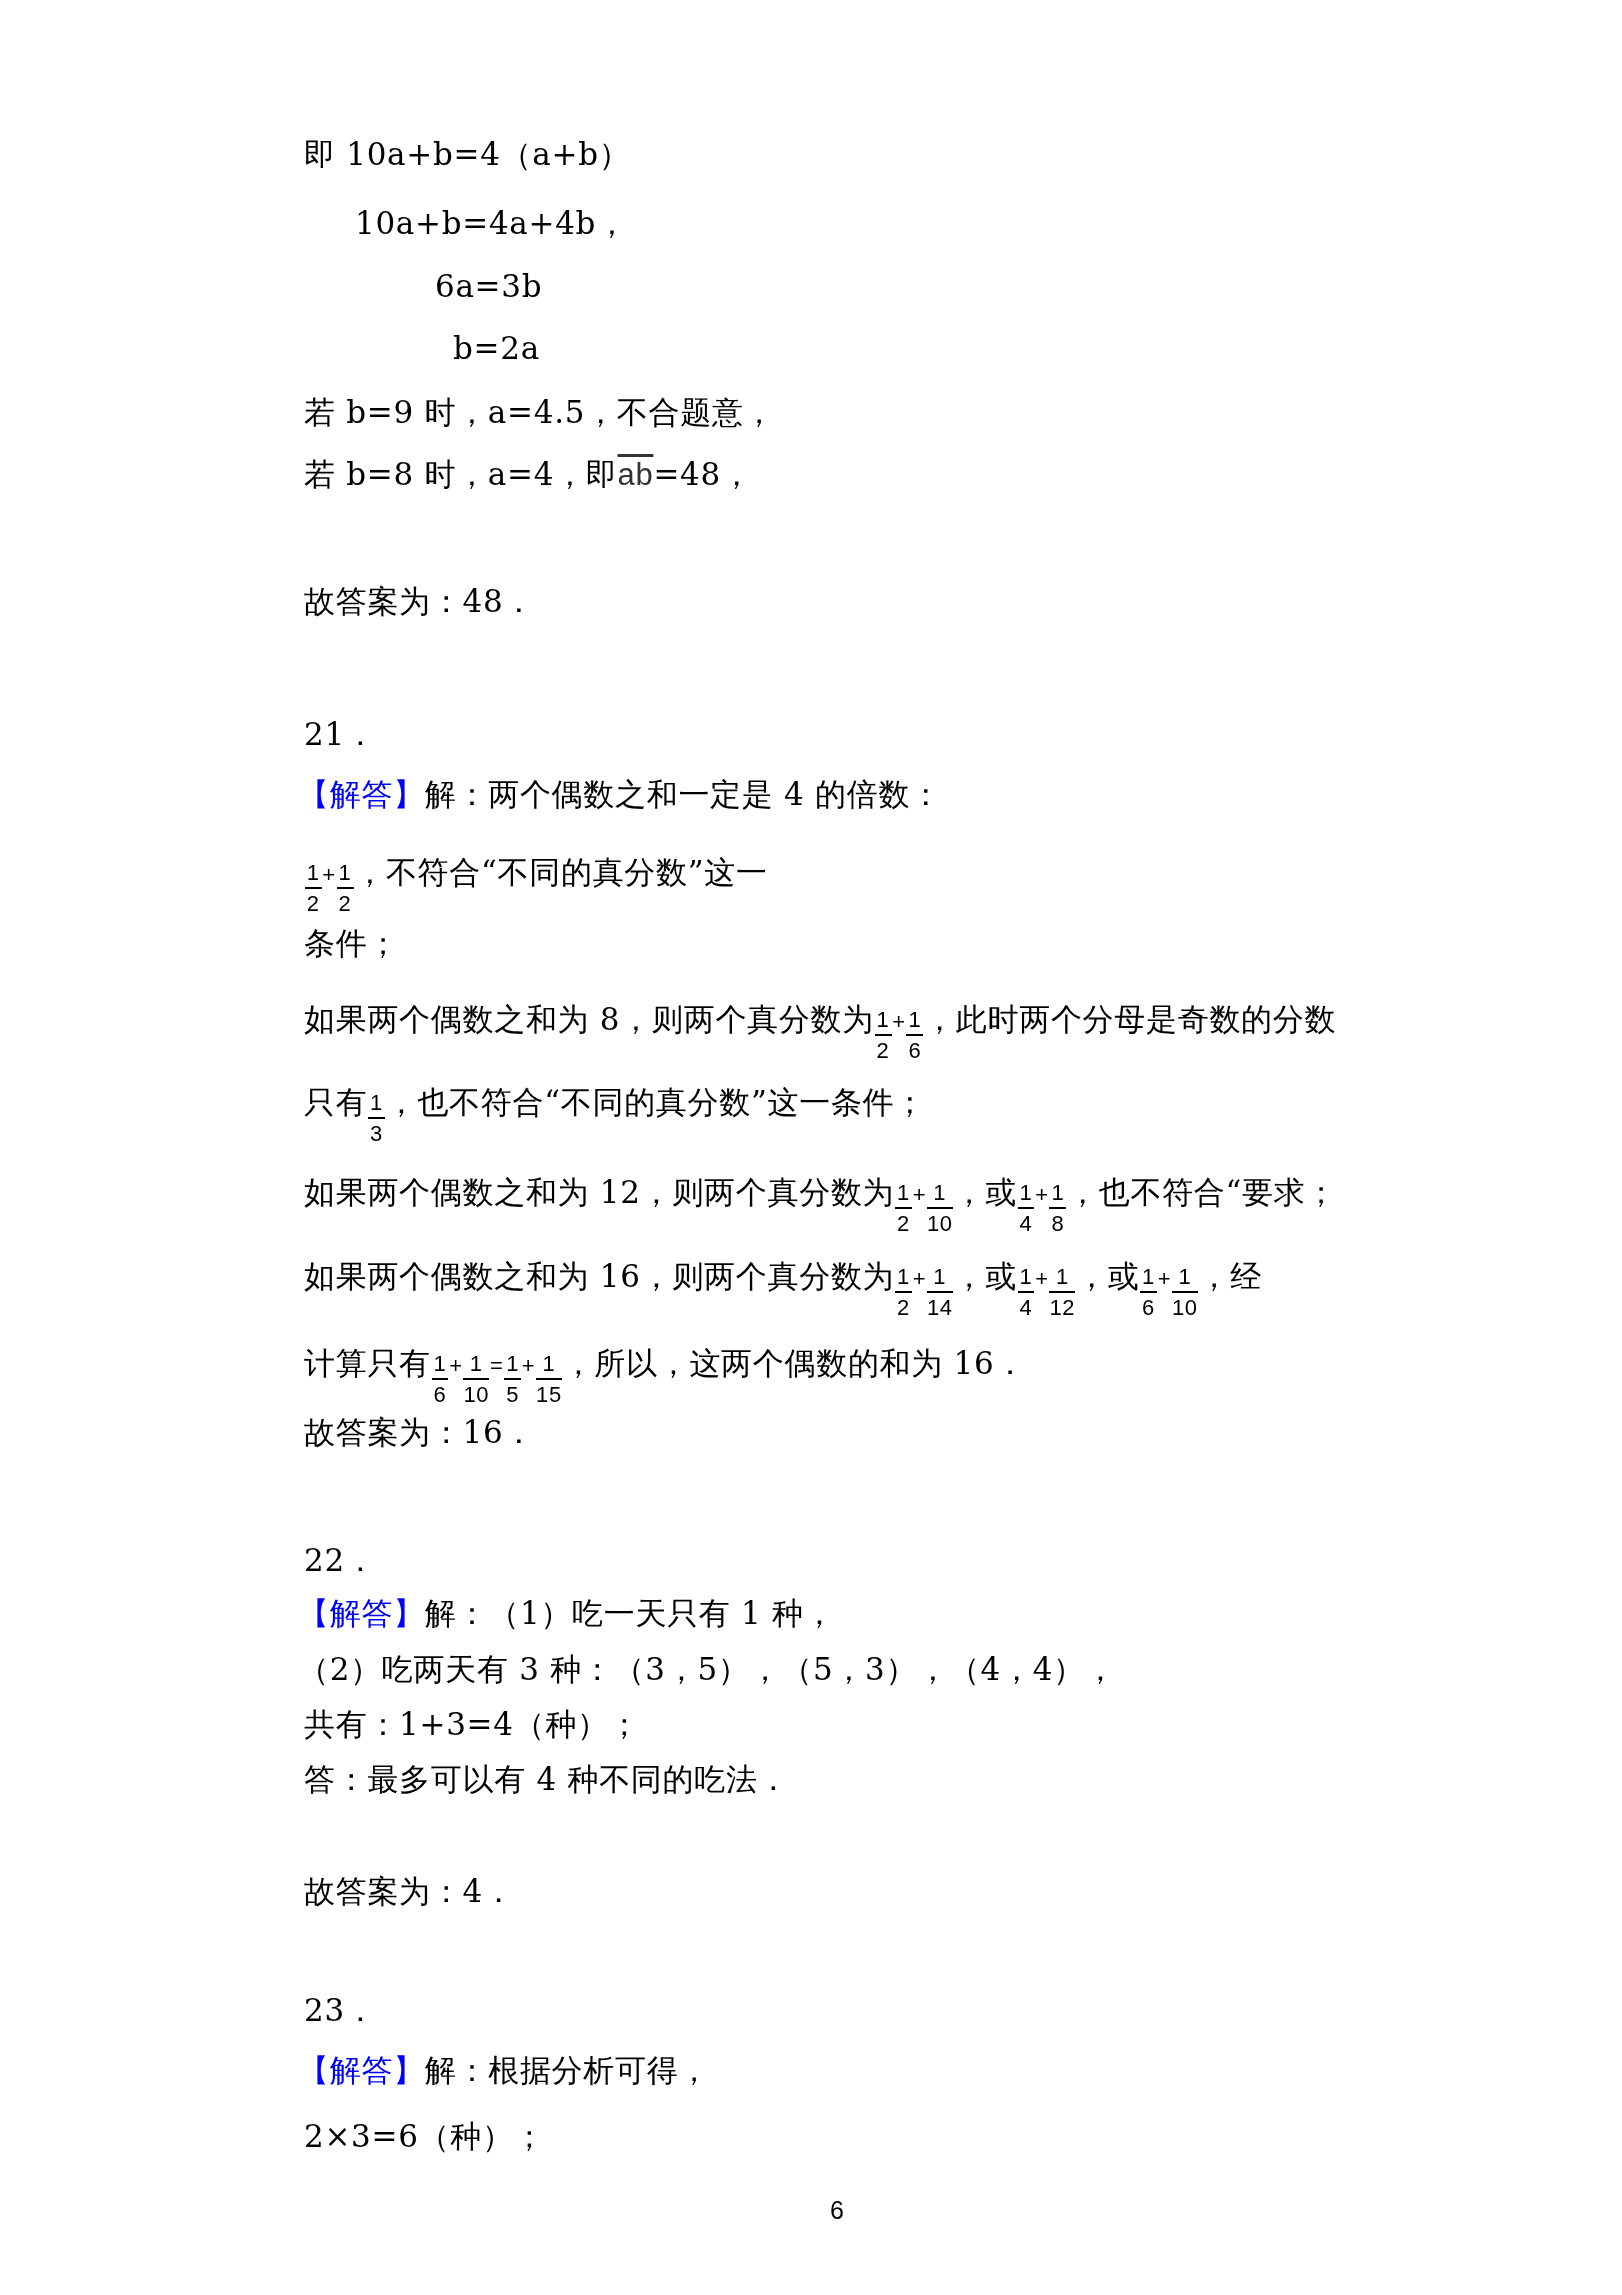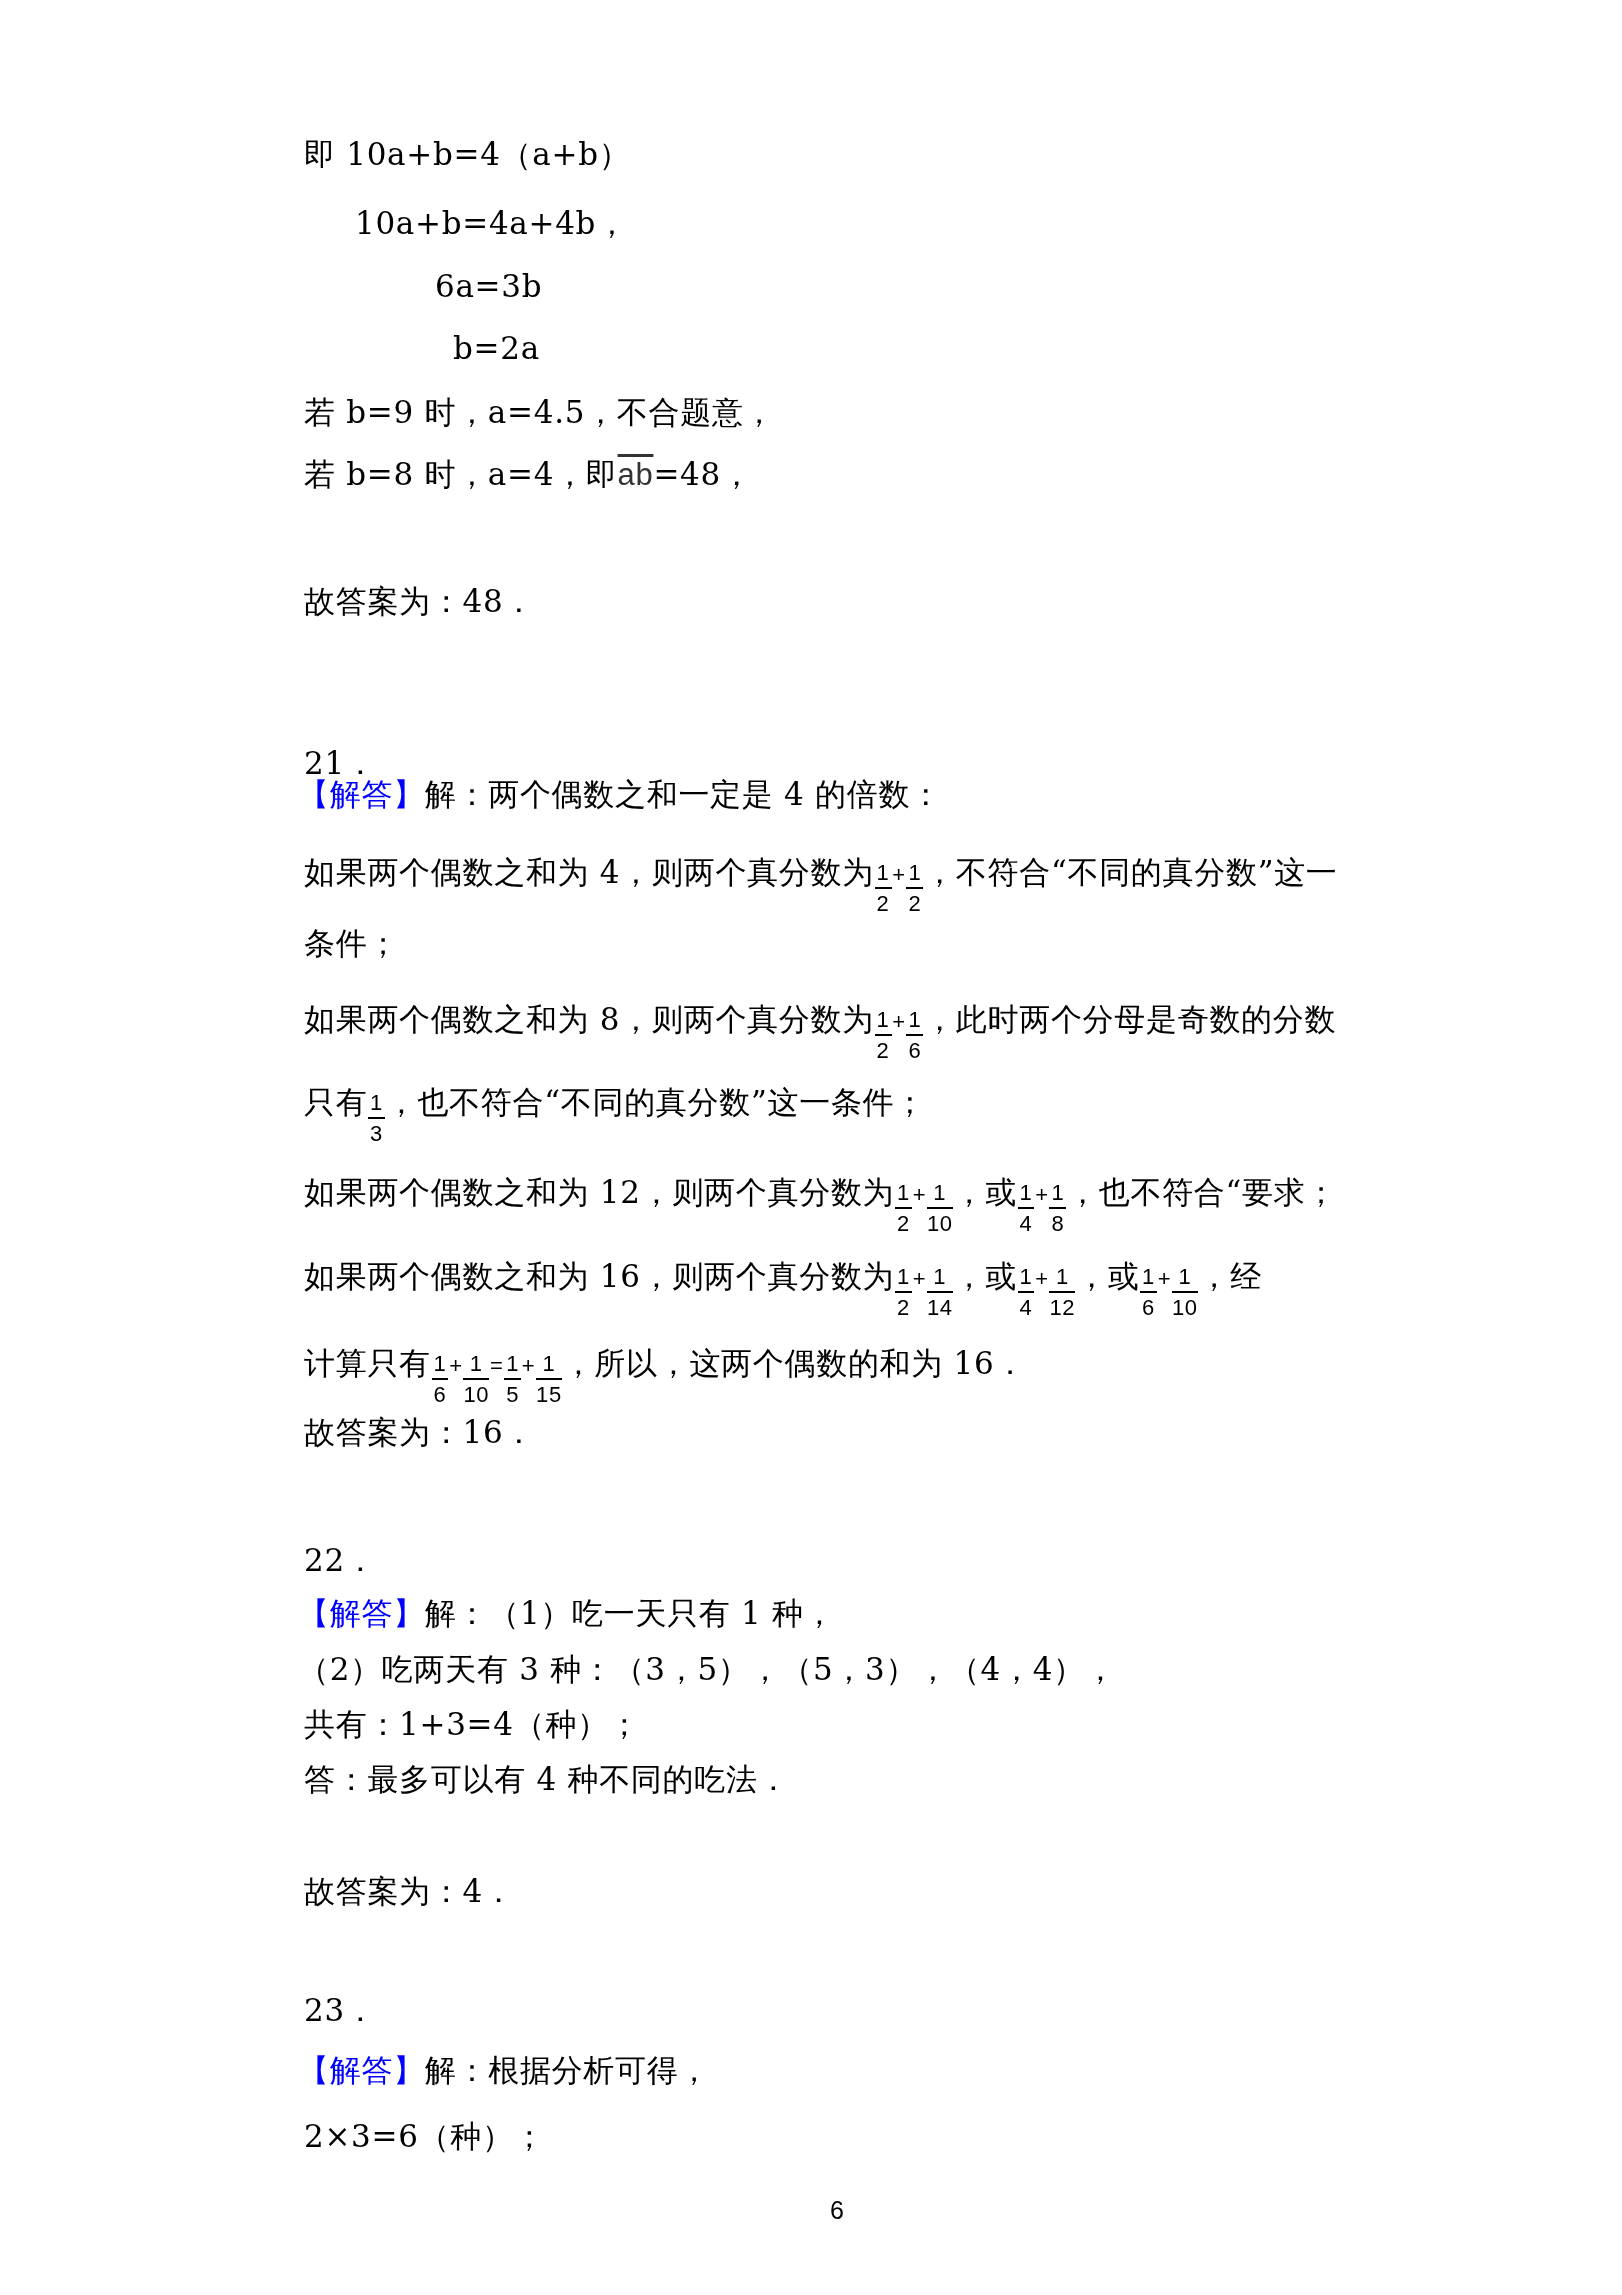--- a/index.html
+++ b/index.html
@@ -27,27 +27,27 @@
   <div class="line" style="top:135px;">即 10a+b=4（a+b）</div>
   <div class="line" style="top:204px; left:355px;">10a+b=4a+4b，</div>
   <div class="line" style="top:267px; left:435px;">6a=3b</div>
   <div class="line" style="top:329px; left:453px;">b=2a</div>
   <div class="line" style="top:393px;">若 b=9 时，a=4.5，不合题意，</div>
   <div class="line" style="top:455px;">
     <span>若 b=8 时，a=4，即</span><span class="overline">ab</span><span>=48，</span>
   </div>
   <div class="line" style="top:582px;">故答案为：48．</div>
 
-  <div class="line" style="top:715px;margin-top:29px;">21．</div>
+  <div class="line" style="top:715px;">21．</div>
   <div class="line" style="top:775px; left:298px;">
     <span class="tag">【解答】</span><span>解：两个偶数之和一定是 4 的倍数：</span>
   </div>
 
   <div class="line" style="top:844px;">
-    <span>如果两个偶数之和为 4，则两个真分数为</span><span class="frac"><span class="n">1</span><span class="d">2</span></span><span class="op">+</span><span class="frac"><span class="n">1</span><span class="d">2</span></span><span>，不符合“不同的真分数”这一</span>
+    <span class="frac"><span class="n">1</span><span class="d">2</span></span><span class="op">+</span><span class="frac"><span class="n">1</span><span class="d">2</span></span><span>，不符合“不同的真分数”这一</span>
   </div>
   <div class="line" style="top:924px;">条件；</div>
 
   <div class="line" style="top:991px;">
     <span>如果两个偶数之和为 8，则两个真分数为</span><span class="frac"><span class="n">1</span><span class="d">2</span></span><span class="op">+</span><span class="frac"><span class="n">1</span><span class="d">6</span></span><span>，此时两个分母是奇数的分数</span>
   </div>
   <div class="line" style="top:1074px;">
     <span>只有</span><span class="frac"><span class="n">1</span><span class="d">3</span></span><span>，也不符合“不同的真分数”这一条件；</span>
   </div>
 

